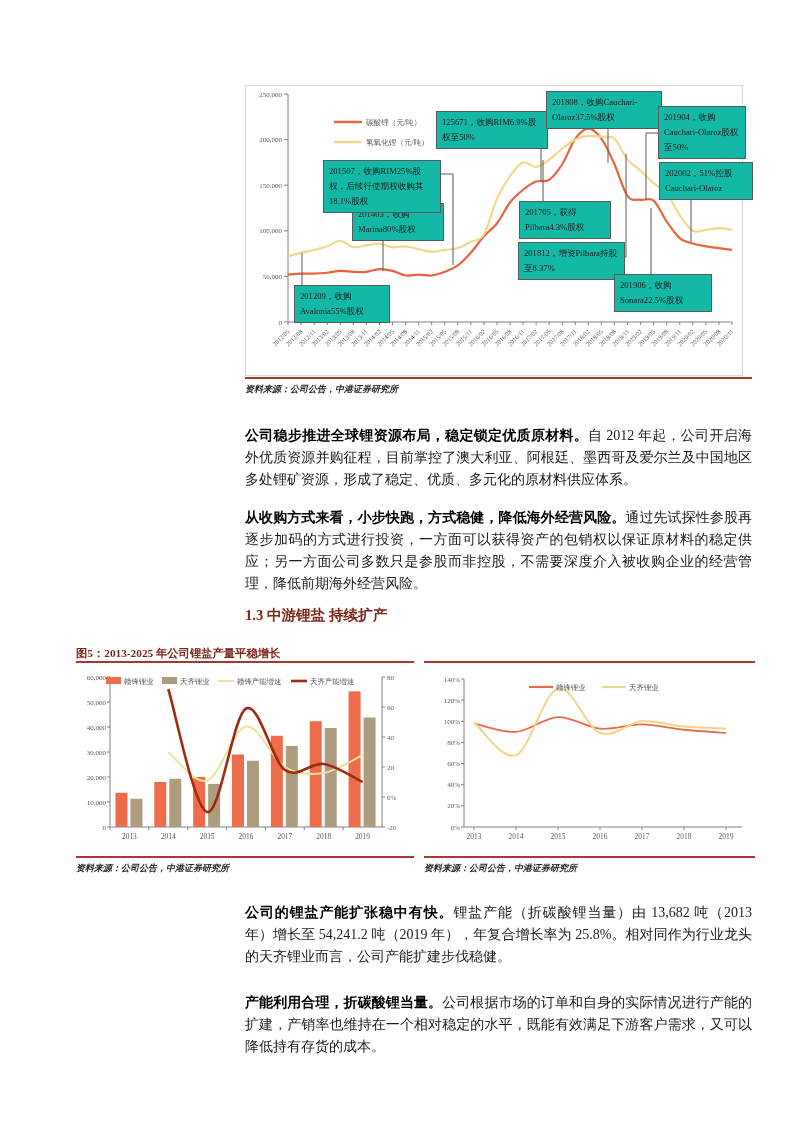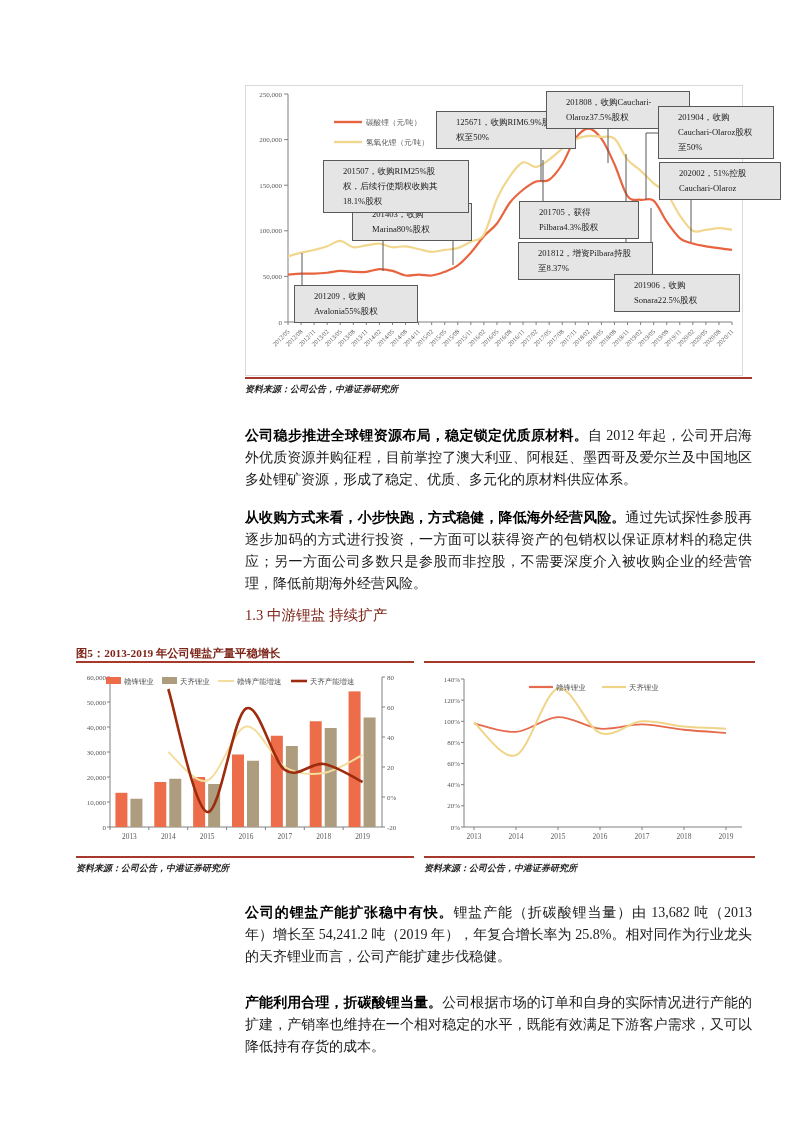--- a/index.html
+++ b/index.html
@@ -2,30 +2,30 @@
 <html><head>
 <meta charset="utf-8">
 <style>
   html,body{margin:0;padding:0;background:#ffffff;}
   .page{position:relative;width:793px;height:1122px;background:#fff;overflow:hidden;
         font-family:"Liberation Serif","DejaVu Serif",serif;}
   .topchart-box{position:absolute;left:245px;top:85px;width:496px;height:289px;
         border:1px solid #d9d9d9;background:#fff;}
   .topchart-box svg.base{position:absolute;left:0;top:0;}
   .conn{position:absolute;left:0;top:0;width:496px;height:289px;pointer-events:none;}
-  .ann{position:absolute;background:#e5e5e5;border:1px solid #595959;padding:3px 19px;
+  .ann{position:absolute;background:#14b8a6;border:1px solid #595959;padding:3px 5px;
        font-size:8.6px;line-height:1.75;color:#1a1a1a;font-family:"Liberation Serif",serif;}
   .redrule{position:absolute;height:2px;background:#a6392a;}
   .thinrule{position:absolute;height:1.6px;background:#a6392a;}
   .source{position:absolute;font-size:9px;font-style:italic;font-weight:bold;color:#262626;
           font-family:"Liberation Serif",serif;}
   .para{position:absolute;left:245px;width:507px;font-size:14px;line-height:22px;
         text-align:justify;color:#1a1a1a;margin:0;}
   .para .lead{font-weight:bold;color:#000;}
-  .h13{position:absolute;left:245px;font-size:14.6px;font-weight:normal;color:#7e2418;margin:0;}
+  .h13{position:absolute;left:245px;font-size:14.6px;font-weight:bold;color:#7e2418;margin:0;}
   .figtitle{position:absolute;font-size:11.3px;font-weight:bold;color:#7e2418;}
   .figsvg{position:absolute;background:#fff;}
 </style>
 </head>
 <body>
 
 <div class="page">
 
   <div class="topchart-box">
     <svg class="base" id="svg-top" width="494" height="287">
@@ -148,21 +148,21 @@
   </div>
   <div class="redrule" style="left:245px;top:377px;width:507px"></div>
   <div class="source" style="left:245px;top:383px">资料来源：公司公告，中港证券研究所</div>
 
   <p class="para" style="top:425px"><span class="lead">公司稳步推进全球锂资源布局，稳定锁定优质原材料。</span><span>自 2012 年起，公司开启海外优质资源并购征程，目前掌控了澳大利亚、阿根廷、墨西哥及爱尔兰及中国地区多处锂矿资源，形成了稳定、优质、多元化的原材料供应体系。</span></p>
 
   <p class="para" style="top:507px"><span class="lead">从收购方式来看，小步快跑，方式稳健，降低海外经营风险。</span><span>通过先试探性参股再逐步加码的方式进行投资，一方面可以获得资产的包销权以保证原材料的稳定供应；另一方面公司多数只是参股而非控股，不需要深度介入被收购企业的经营管理，降低前期海外经营风险。</span></p>
 
   <h2 class="h13" style="top:606px">1.3 中游锂盐 持续扩产</h2>
 
-  <div class="figtitle" style="left:76px;top:646px;width:338px">图5：2013-2019 年公司锂盐产量平稳增长</div>
+  <div class="figtitle" style="left:76px;top:646px;width:338px">图5：2013-2025 年公司锂盐产量平稳增长</div>
   <div class="thinrule" style="left:76px;top:661px;width:338px"></div>
   <svg class="figsvg" id="svg-fig5" style="left:76px;top:665px" width="338" height="190">
       <line x1="34" y1="12" x2="34" y2="162" stroke="#808080"></line>
       <line x1="306" y1="12" x2="306" y2="162" stroke="#808080"></line>
       <line x1="34" y1="162" x2="306" y2="162" stroke="#808080"></line>
       <line x1="31" y1="162" x2="34" y2="162" stroke="#808080"></line>
       <text x="30" y="164.5" font-family="&quot;Liberation Serif&quot;,serif" fill="#595959" font-size="7px" text-anchor="end">0</text>
       <line x1="31" y1="137" x2="34" y2="137" stroke="#808080"></line>
       <text x="30" y="139.5" font-family="&quot;Liberation Serif&quot;,serif" fill="#595959" font-size="7px" text-anchor="end">10,000</text>
       <line x1="31" y1="112" x2="34" y2="112" stroke="#808080"></line>

